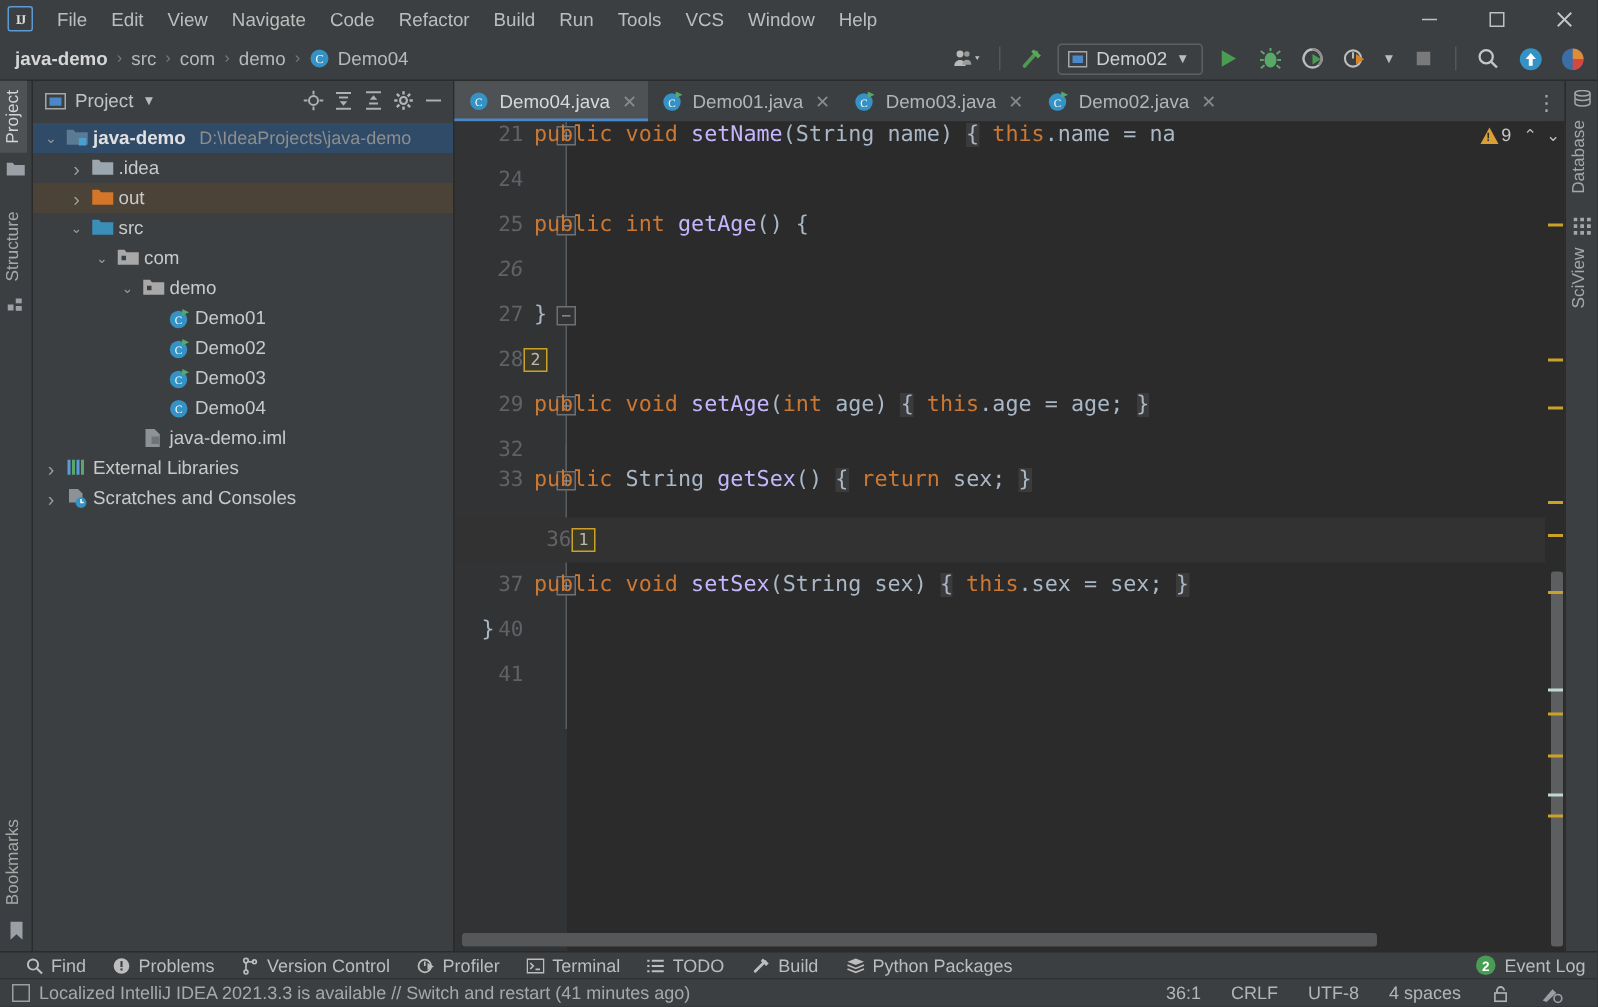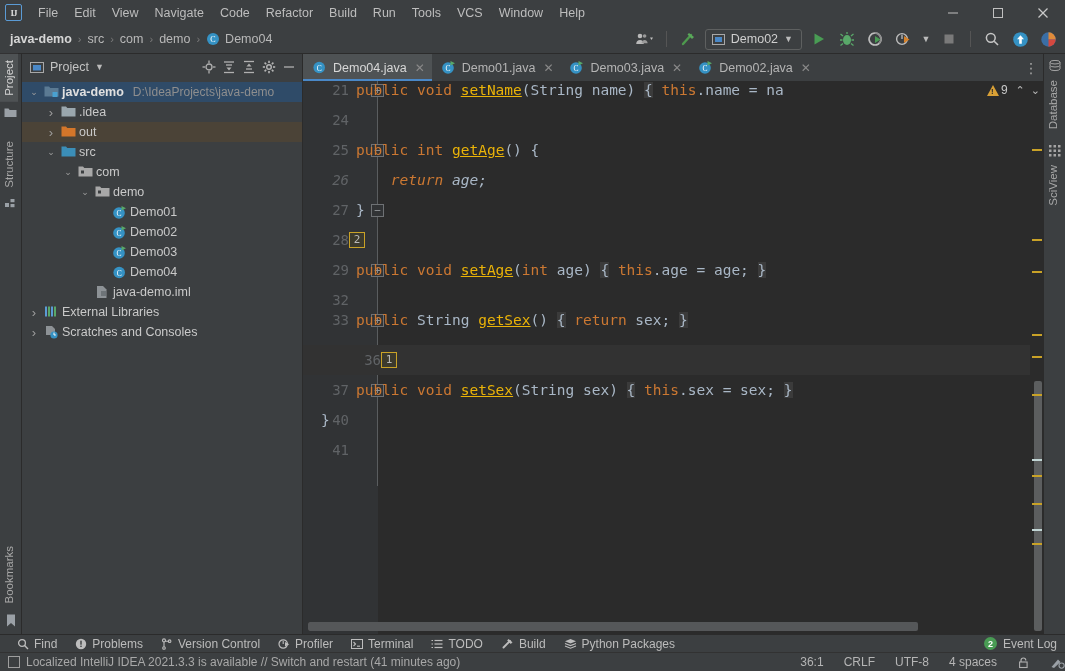--- a/index.html
+++ b/index.html
@@ -147,21 +147,21 @@
     border:1px solid #c9a227; background:#3c3a2d; color:#b9b9b9;
     font-size:11px; line-height:14px; text-align:center;
     font-family:"DejaVu Sans Mono", monospace;
   }
   .code-txt {
     position:absolute; left:0; top:0; line-height:30px; white-space:pre;
     font-family:"DejaVu Sans Mono", monospace; font-size:14.5px;
   }
   .caret-row { position:absolute; left:0; right:0; height:30px; background:#323232; }
   .k  { color:#cc7832; }
-  .m  { color:#eab308;text-decoration:underline; }
+  .m  { color:#c4b5fd; }
   .t  { color:#a9b7c6; }
   .p  { color:#a9b7c6; }
   .br { color:#a9b7c6; background:#3b3b3b; }
 
   .warnbox {
     position:absolute; right:3px; top:2px; display:flex; align-items:center; gap:2px;
     font-size:12px; color:#c8c8c8; z-index:5;
   }
   .tri-warn { width:0;height:0;border-left:6px solid transparent;border-right:6px solid transparent;border-bottom:11px solid #d9a036; position:relative;}
   .tri-warn::after{content:"!";position:absolute;left:-2px;top:2px;font-size:8px;color:#2b2b2b;font-weight:bold;}
@@ -196,21 +196,21 @@
   .evt-badge {
     width:13px;height:13px;border-radius:50%;background:#499c54;color:#fff;
     font-size:9px;display:flex;align-items:center;justify-content:center;font-weight:bold;
   }
   .statusbar {
     position:absolute; left:0; bottom:0; width:1065px; height:19px;
     background:#3c3f41; display:flex; align-items:center; padding-left:8px;
     gap:6px; font-size:12px; color:#a0a0a0; border-top:1px solid #323232;
   }
   .status-msg { color:#a8a8a8; white-space:nowrap; }
-  .sb-right { margin-left:auto; display:flex; align-items:center; gap:20px; padding-right:0; }
+  .sb-right { margin-left:auto; display:flex; align-items:center; gap:20px; padding-right:23px; }
   .sb-item { color:#b5b5b5; white-space:nowrap; }
   svg { display:block; }
 </style>
 </head>
 <body>
 
 <div id="app">
 
   <div class="menubar">
     <div class="ij-logo">IJ</div>
@@ -648,21 +648,20 @@
             <div class="lnum">24</div>
             <div class="code-txt" style="left: 18px;"></div>
           </div>
           <div class="line" style="top: 54px;">
             <div class="lnum">25</div>
             <div class="fold" style="border-radius: 0px;">−</div>
             <div class="code-txt" style="left: 18px;"><span class="p">    </span><span class="k">public</span><span class="p"> </span><span class="k">int</span><span class="p"> </span><span class="m">getAge</span><span class="p">() {</span></div>
           </div>
           <div class="line" style="top: 84px; font-style: italic;">
             <div class="lnum">26</div>
-            <div class="code-txt" style="left: 18px;"><span class="p">        </span><span class="k">return</span><span class="t"> age;</span></div>
           </div>
           <div class="line" style="top: 114px;">
             <div class="lnum">27</div>
             <div class="fold">−</div>
             <div class="code-txt" style="left: 18px;"><span class="p">    }</span></div>
           </div>
           <div class="line" style="top: 144px;">
             <div class="lnum">28</div>
             <div class="foldcnt">2</div>
             <div class="code-txt" style="left: 18px;"></div>

